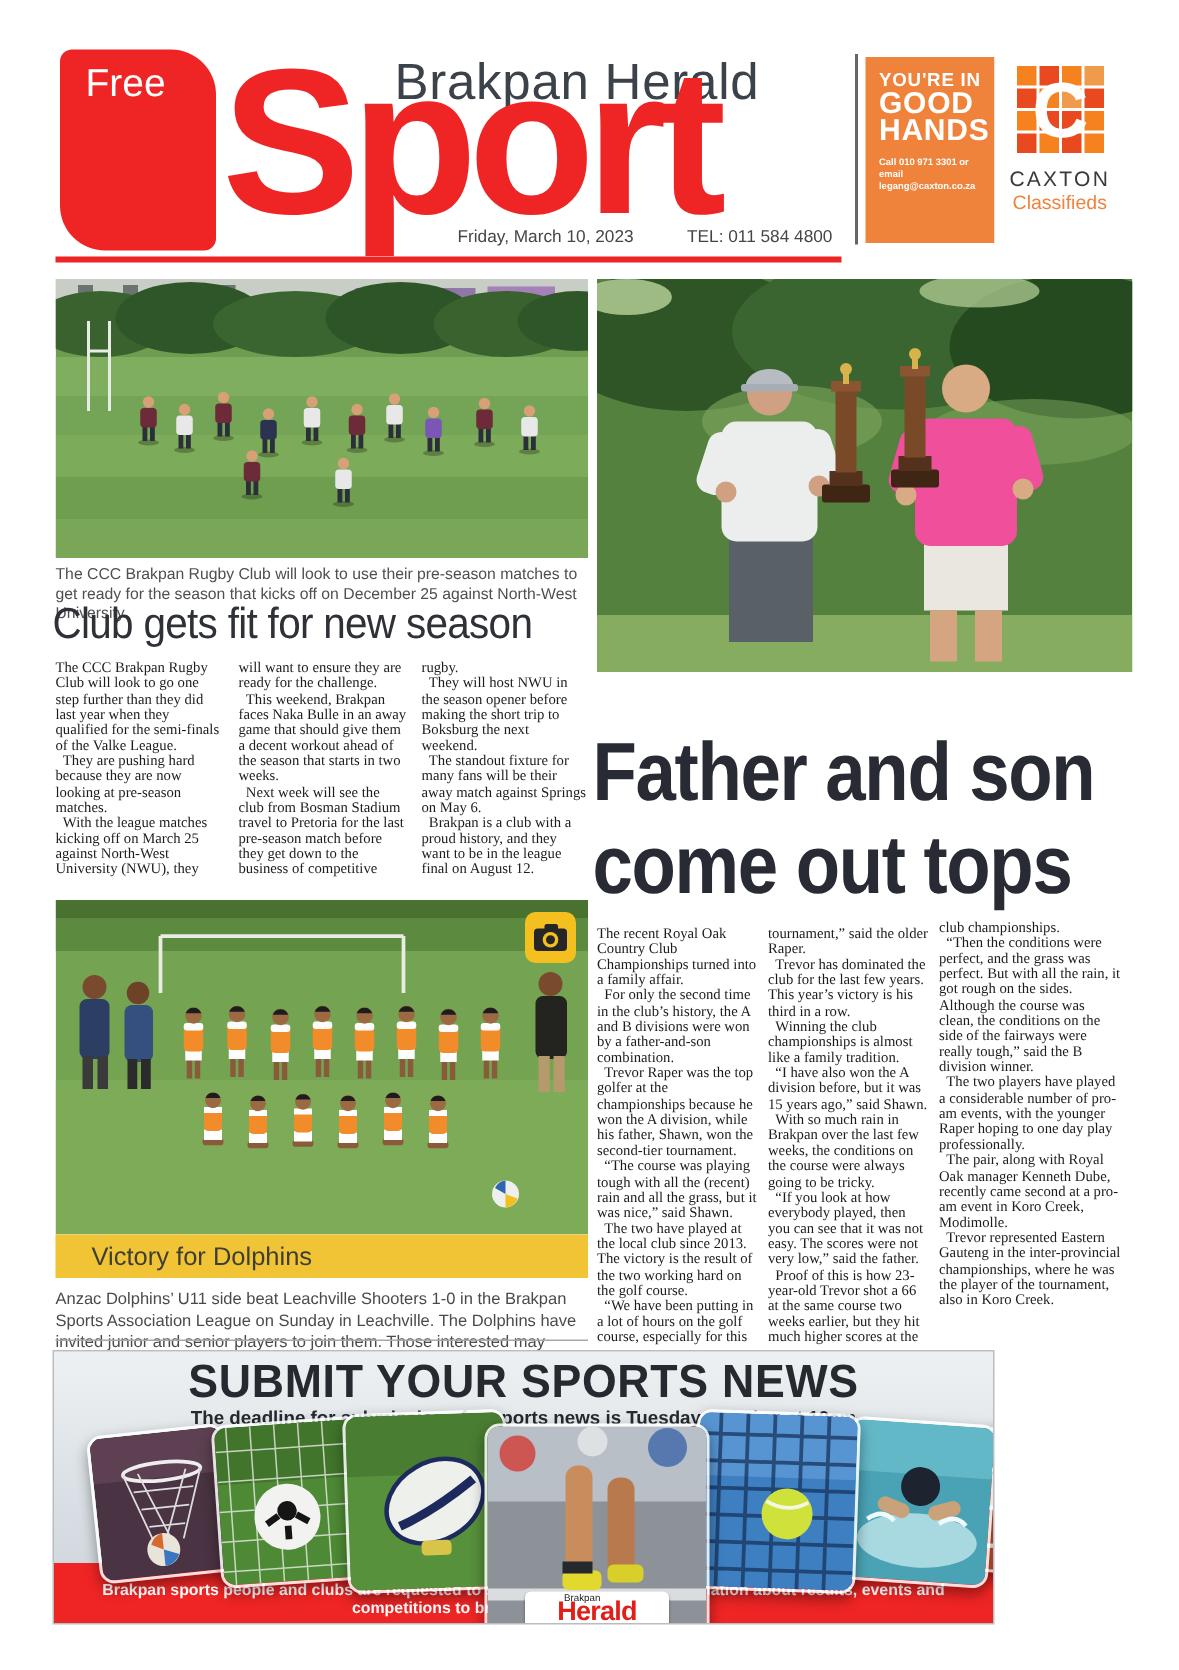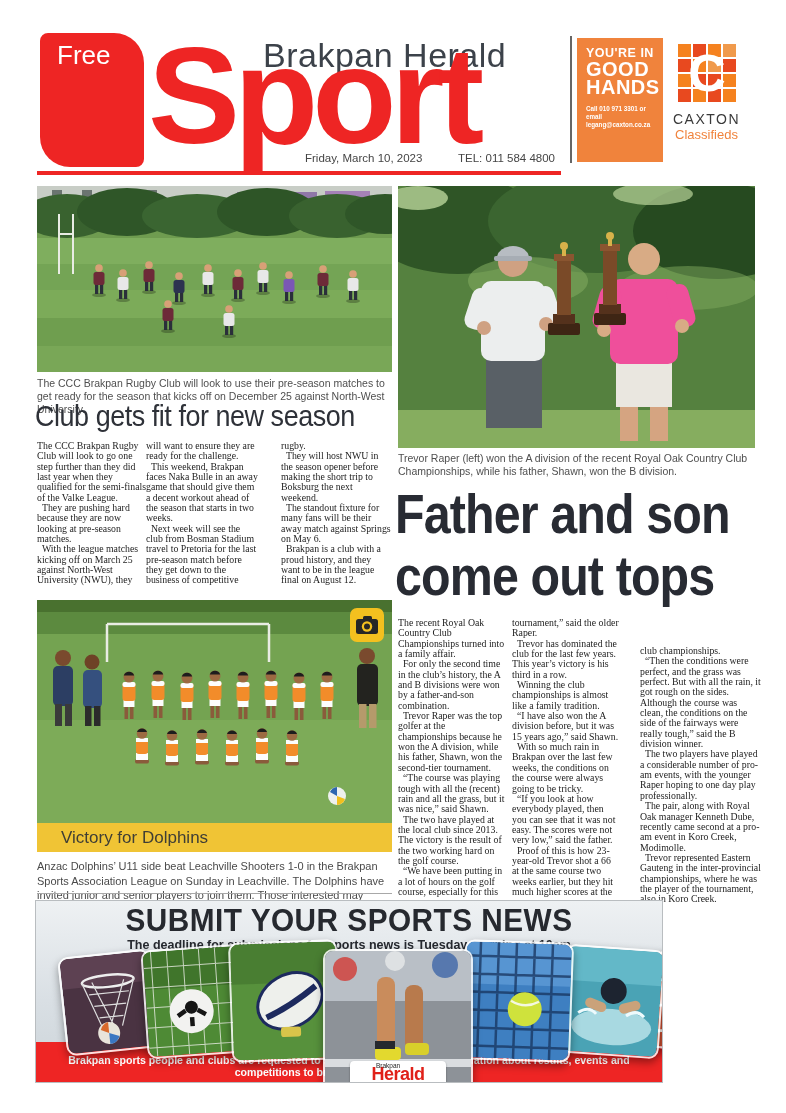--- a/index.html
+++ b/index.html
@@ -33,28 +33,28 @@
   .photo-golf{left:398px;top:186px;width:357px;height:262px;}
   .photo-dolphins{left:37px;top:600px;width:355px;height:223px;}
   .caption{font-size:10.5px;line-height:13px;color:#4f4f4f;}
   .cap-rugby{left:37px;top:377px;width:352px;}
   .cap-golf{left:398px;top:452px;width:355px;}
   
   .head1{left:35px;top:400px;width:384px;font-size:29px;color:#2e3138;
          transform:scaleX(.93);transform-origin:left top;letter-spacing:-.5px;}
   .bodytext{font-family:"Liberation Serif",serif;font-size:9.8px;line-height:10.35px;color:#1c1c1c;}
   .s1c1{left:37px;top:441px;width:113px;}
-  .s1c2{left:146px;top:441px;width:113px;}
+  .s1c2{left:159px;top:441px;width:113px;}
   .s1c3{left:281px;top:441px;width:111px;}
   
   .head2{left:395px;top:483px;width:410px;font-size:55px;font-weight:bold;color:#282b33;
          line-height:62px;letter-spacing:-1px;transform:scaleX(.88);transform-origin:left top;}
   .s2c1{left:398px;top:618px;width:108px;}
   .s2c2{left:512px;top:618px;width:108px;}
-  .s2c3{left:626px;top:646px;width:121px;margin-left:14px;}
+  .s2c3{left:626px;top:614px;width:121px;}
   
   .camera-badge{right:8px;top:8px;width:34px;height:34px;}
   .dol-bar{left:37px;top:823px;width:355px;height:29px;background:#f0c435;}
   .dol-title{padding-left:24px;line-height:29px;font-size:17px;color:#3f3e35;}
   .dol-text{left:37px;top:859px;width:352px;font-size:11px;line-height:14.6px;color:#4a4a4a;}
   .dol-rule{left:37px;top:893px;width:355px;height:1px;background:#a8a8a8;}
   
   .banner{left:35px;top:900px;width:628px;height:183px;border:1px solid #b9bdc0;box-sizing:border-box;
           background:linear-gradient(#eef1f3,#d9dfe4 55%,#ccd4d9);overflow:hidden;}
   .banner-red{position:absolute;left:0;top:141px;width:100%;height:42px;background:#ee2524;}
@@ -227,21 +227,20 @@
       <rect x="212" y="93" width="68" height="85" rx="10" fill="#ef4f9b"></rect>
       <rect x="198" y="100" width="22" height="44" rx="9" fill="#ef4f9b" transform="rotate(16 209 122)"></rect>
       <rect x="272" y="98" width="22" height="44" rx="9" fill="#ef4f9b" transform="rotate(-16 283 120)"></rect>
       <circle cx="246" cy="73" r="16" fill="#d8ab85"></circle>
       <circle cx="206" cy="144" r="7" fill="#d8ab85"></circle>
       <circle cx="284" cy="140" r="7" fill="#d8ab85"></circle>
       <use href="#troph" x="166" y="82"></use>
       <use href="#troph" x="212" y="72"></use>
     </svg>
   </div>
-  <div class="abs caption cap-golf">Trevor Raper (left) won the A division of the recent Royal Oak Country Club Championships, while his father, Shawn, won the B division.</div>
   <div class="abs head2">Father and son come out tops</div>
   <div class="abs bodytext prewrap s2c1">The recent Royal Oak Country Club Championships turned into a family affair.
   For only the second time in the club’s history, the A and B divisions were won by a father-and-son combination.
   Trevor Raper was the top golfer at the championships because he won the A division, while his father, Shawn, won the second-tier tournament.
   “The course was playing tough with all the (recent) rain and all the grass, but it was nice,” said Shawn.
   The two have played at the local club since 2013. The victory is the result of the two working hard on the golf course.
   “We have been putting in a lot of hours on the golf course, especially for this</div>
   <div class="abs bodytext prewrap s2c2">tournament,” said the older Raper.
   Trevor has dominated the club for the last few years. This year’s victory is his third in a row.
   Winning the club championships is almost like a family tradition.

